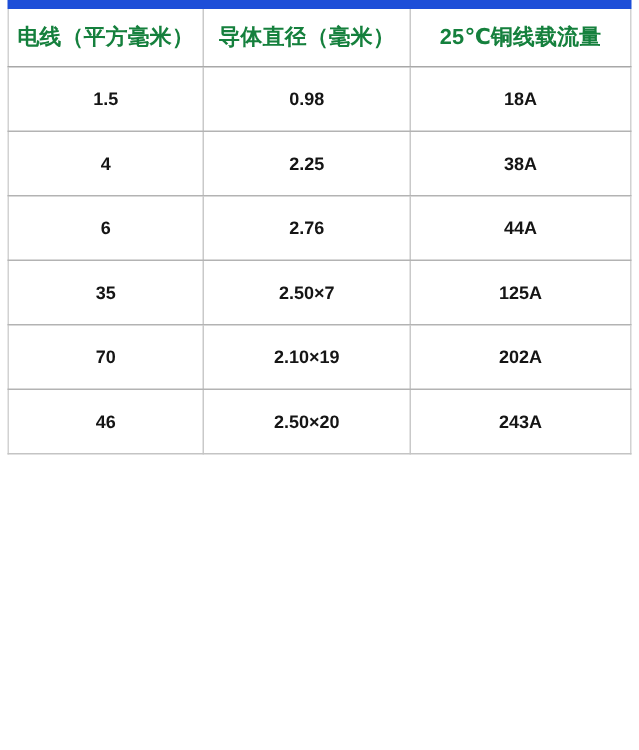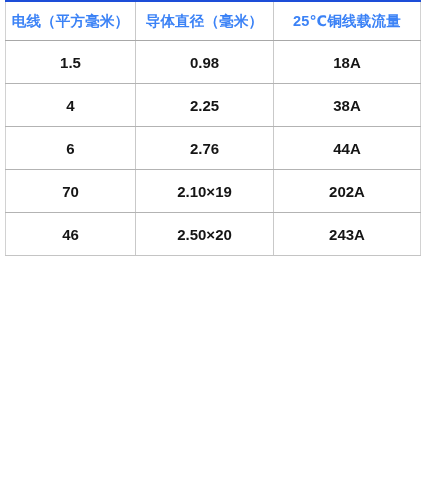--- a/index.html
+++ b/index.html
@@ -45,28 +45,28 @@
     vertical-align: middle;
     padding: 0;
     background: #ffffff;
   }
 
   table.wire-table thead th {
     height: 38px;
     font-size: 14.5px;
     font-weight: 700;
     letter-spacing: 0.2px;
-    color: #3b82f6;
-    border-top: 2px solid #1d4ed8;
+    color: #15803d;
+    border-top: 6px solid #1d4ed8;
     border-bottom: 1px solid #a8a8a8;
   }
 
   table.wire-table tbody td {
     height: 42px;
-    font-size: 15px;
+    font-size: 12px;
     font-weight: 700;
     color: #151515;
     border-top: 1px solid #ffffff;
     border-bottom: 1px solid #b3b3b3;
     text-align: center;
   }
 
   table.wire-table tbody tr:last-child td {
     border-bottom: 1px solid #c4c4c4;
   }
@@ -144,20 +144,31 @@
           </td>
         <td>
             <span class="cell-text">2.76</span>
           </td>
         <td>
             <span class="cell-text">44A</span>
           </td>
       </tr>
       <tr>
         <td>
+            <span class="cell-text">35</span>
+          </td>
+        <td>
+            <span class="cell-text">2.50×7</span>
+          </td>
+        <td>
+            <span class="cell-text">125A</span>
+          </td>
+      </tr>
+      <tr>
+        <td>
             <span class="cell-text">70</span>
           </td>
         <td>
             <span class="cell-text">2.10×19</span>
           </td>
         <td>
             <span class="cell-text">202A</span>
           </td>
       </tr>
       <tr>

